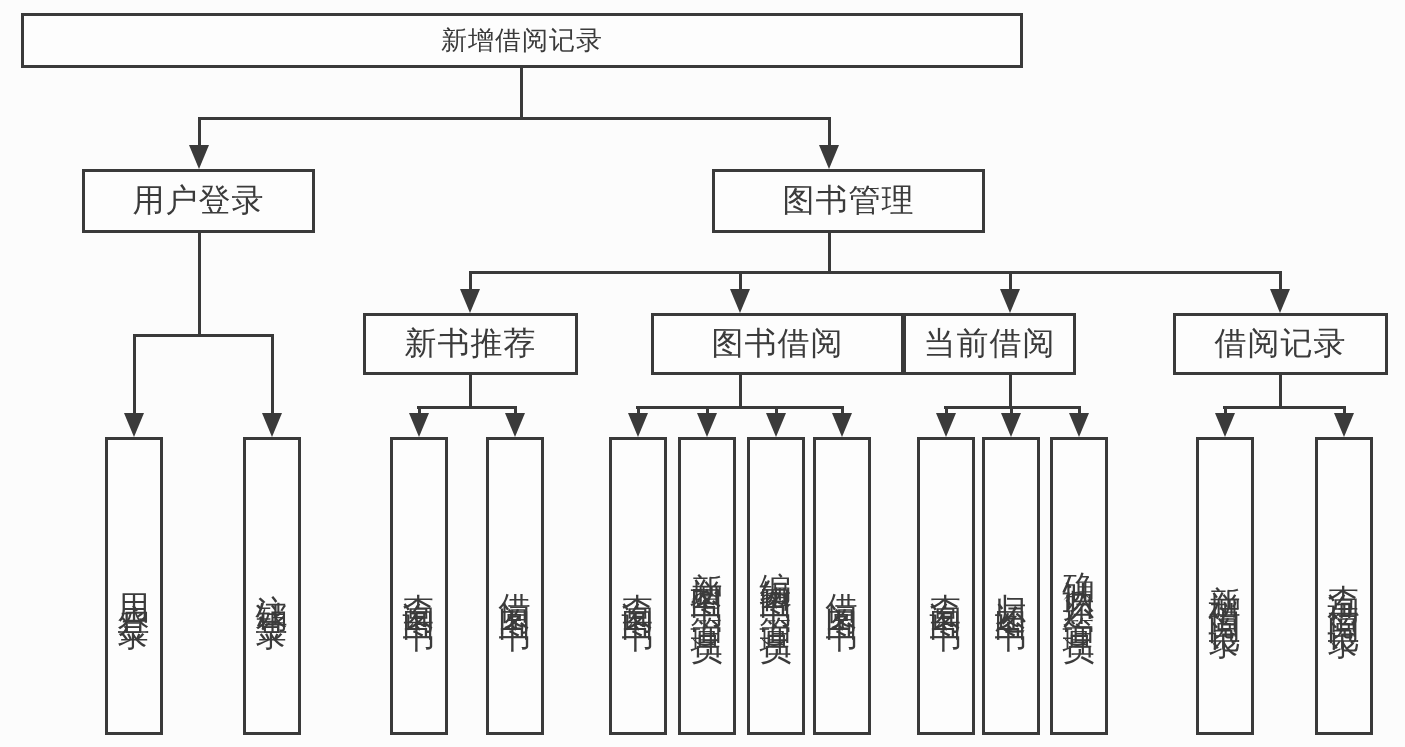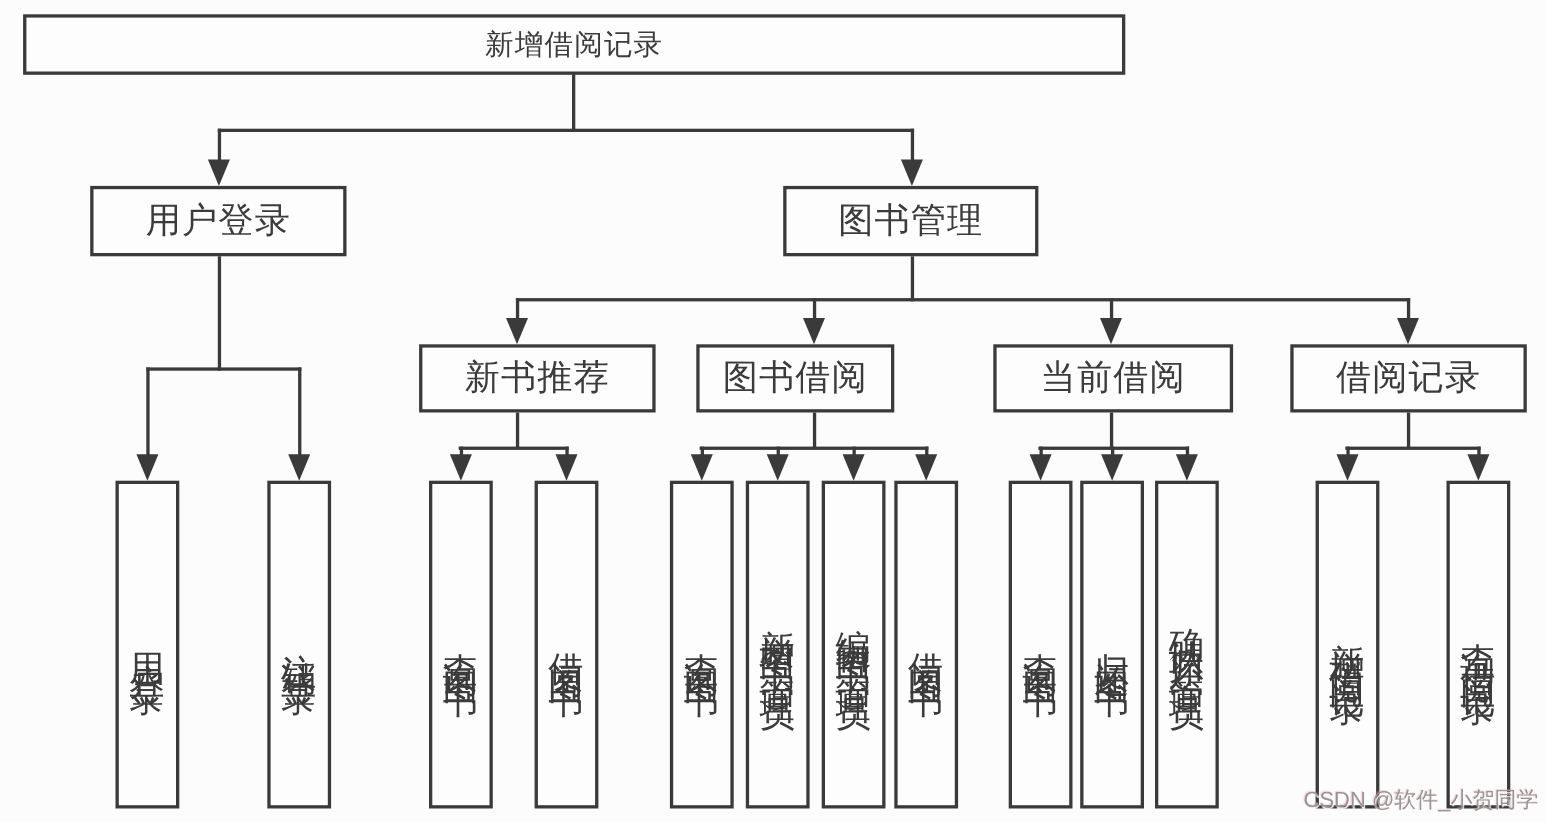--- a/index.html
+++ b/index.html
@@ -45,21 +45,21 @@
   <div class="v" style="left:520px;top:66px;height:54px;"></div>
   <div class="h" style="left:198px;top:117px;width:633px;"></div>
   <div class="v" style="left:198px;top:117px;height:33px;"></div>
   <div class="v" style="left:828px;top:117px;height:33px;"></div>
   <div class="head" style="left:189px;top:145px;"></div>
   <div class="head" style="left:819px;top:145px;"></div>
 
   <div class="box" style="left:82px;top:169px;width:233px;height:64px;">
     <span>用户登录</span>
   </div>
-  <div class="box" style="left:712px;top:169px;width:232px;height:64px;text-align:center;">
+  <div class="box" style="left:712px;top:169px;width:273px;height:64px;text-align:center;">
     <span>图书管理</span>
   </div>
 
   <div class="v" style="left:198px;top:233px;height:104px;"></div>
   <div class="h" style="left:133px;top:334px;width:141px;"></div>
   <div class="v" style="left:133px;top:334px;height:82px;"></div>
   <div class="v" style="left:271px;top:334px;height:82px;"></div>
   <div class="head" style="left:124px;top:413px;"></div>
   <div class="head" style="left:262px;top:413px;"></div>
 
@@ -67,27 +67,27 @@
   <div class="h" style="left:469px;top:271px;width:813px;"></div>
   <div class="v" style="left:469px;top:271px;height:20px;"></div>
   <div class="v" style="left:739px;top:271px;height:20px;"></div>
   <div class="v" style="left:1009px;top:271px;height:20px;"></div>
   <div class="v" style="left:1279px;top:271px;height:20px;"></div>
   <div class="head" style="left:460px;top:289px;"></div>
   <div class="head" style="left:730px;top:289px;"></div>
   <div class="head" style="left:1000px;top:289px;"></div>
   <div class="head" style="left:1270px;top:289px;"></div>
 
-  <div class="box" style="left:381px;top:313px;width:215px;height:62px;">
+  <div class="box" style="left:363px;top:313px;width:215px;height:62px;">
     <span>新书推荐</span>
   </div>
-  <div class="box" style="left:633px;top:313px;width:180px;height:62px;">
+  <div class="box" style="left:651px;top:313px;width:253px;height:62px;">
     <span>图书借阅</span>
   </div>
-  <div class="box" style="left:903px;top:313px;width:218px;height:62px;">
+  <div class="box" style="left:903px;top:313px;width:173px;height:62px;">
     <span>当前借阅</span>
   </div>
   <div class="box" style="left:1173px;top:313px;width:215px;height:62px;">
     <span>借阅记录</span>
   </div>
 
   <div class="v" style="left:469px;top:375px;height:33px;"></div>
   <div class="h" style="left:417px;top:406px;width:100px;"></div>
   <div class="v" style="left:418px;top:406px;height:10px;"></div>
   <div class="v" style="left:514px;top:406px;height:10px;"></div>
@@ -154,15 +154,14 @@
   <div class="box leaf" style="left:1050px;">
     <span class="vtext">确认归还（管理员）</span>
   </div>
   <div class="box leaf" style="left:1196px;">
     <span class="vtext">新增借阅记录</span>
   </div>
   <div class="box leaf" style="left:1315px;">
     <span class="vtext">查询借阅记录</span>
   </div>
 
-  <div class="watermark">CSDN @软件_小贺同学</div>
 
 </div>
 
 </body></html>

